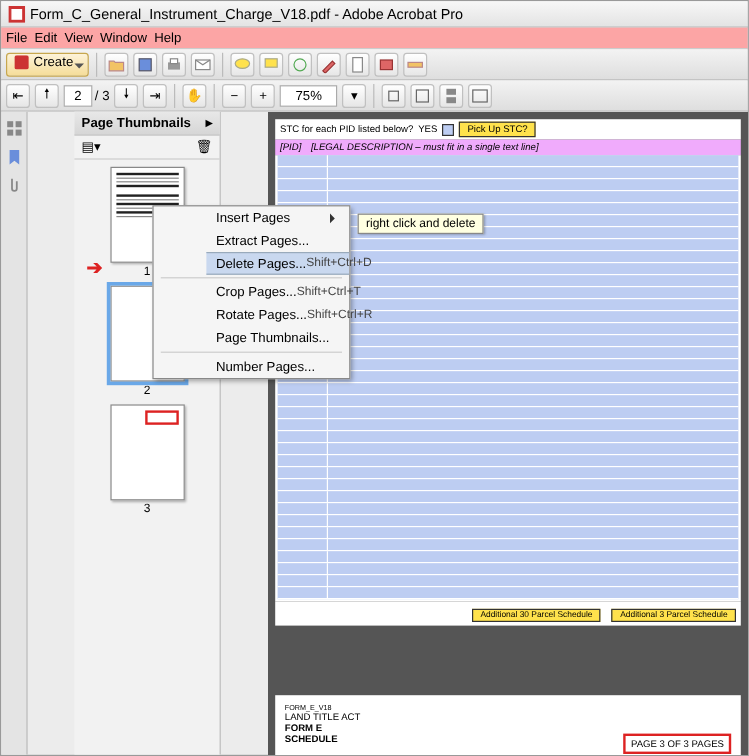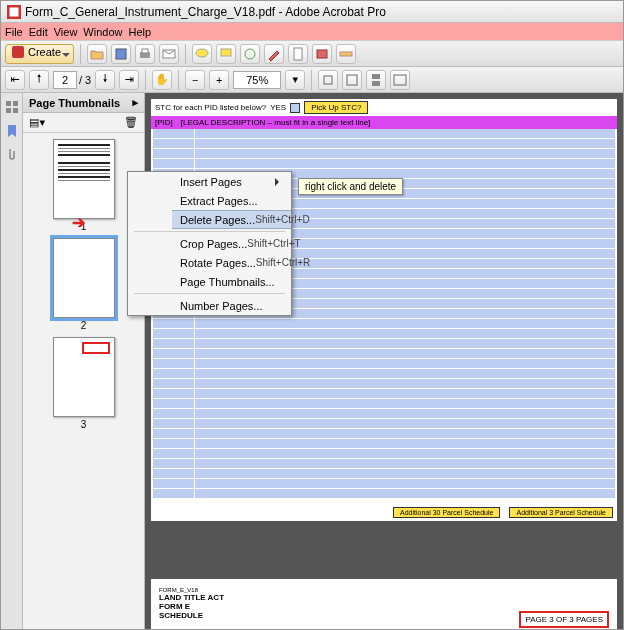--- a/index.html
+++ b/index.html
@@ -10,21 +10,21 @@
   .menubar { background: #fca5a5; height: 18px; display: flex; align-items: center; padding: 0 4px; font-size: 11px; gap: 6px; border-bottom: 1px solid #ccc; }
   .menubar span { cursor: default; }
   .toolbar1,.toolbar2 { background: linear-gradient(#f3f3f3,#dedede); height: 26px; display: flex; align-items: center; padding: 0 4px; border-bottom: 1px solid #bbb; gap: 4px; }
   .tbtn { width: 20px; height: 20px; border: 1px solid #c0c0c0; border-radius: 3px; background: linear-gradient(#fff,#e6e6e6); display: flex; align-items: center; justify-content: center; }
   .create-btn { height: 20px; padding: 0 12px 4px 6px; border: 1px solid #c7a74e; border-radius: 3px; background: linear-gradient(#fdf3d9,#f5dd99); display: flex; align-items: center; gap: 4px; font-size: 11px; position: relative; }
   .create-btn::after { content:""; border: 4px solid transparent; border-top-color:#555; position:absolute; right:3px; top:8px; }
   .sep { width: 1px; height: 20px; background: #bbb; margin: 0 2px; }
   .pagebox { display:flex; align-items:center; gap:2px; }
   .pagebox input { width: 24px; height: 18px; text-align:center; border:1px solid #aaa; font-size:11px; }
   .zoom { width: 48px; height: 18px; border:1px solid #aaa; font-size:11px; text-align:center; }
-  .content { display:flex; flex:1; overflow:hidden; }
+  .content { display:flex; flex:1; overflow:hidden;gap:39px; }
   .leftrail { width: 22px; background:#e4e4e4; border-right:1px solid #bbb; display:flex; flex-direction:column; align-items:center; padding-top:6px; gap:8px; }
   .leftrail div { width:16px; height:16px; }
   .thumbpanel { width: 122px; background:#f2f2f2; border-right:1px solid #bbb; display:flex; flex-direction:column; }
   .thumbhead { height:20px; background:linear-gradient(#e8e8e8,#d6d6d6); display:flex; align-items:center; padding:0 6px; font-size:11px; font-weight:bold; border-bottom:1px solid #bbb; justify-content:space-between; }
   .thumbtools { height:20px; display:flex; align-items:center; justify-content:space-between; padding:0 6px; border-bottom:1px solid #ccc; }
   .thumbs { flex:1; overflow:auto; padding:6px; display:flex; flex-direction:column; gap:6px; align-items:center; }
   .thumb { width: 85px; display:flex; flex-direction:column; align-items:center; gap:2px; }
   .thumb-page { width:62px; height:80px; background:#fff; border:1px solid #888; box-shadow:1px 1px 2px rgba(0,0,0,.3); position:relative; padding:4px; }
   .thumb.selected .thumb-page { outline:3px solid #6aa8e8; }
   .thumb-label { font-size:10px; }
@@ -37,21 +37,21 @@
   .ctxmenu .mi.hl { background:#c9d8ef; border-top:1px solid #9ab; border-bottom:1px solid #9ab; }
   .ctxmenu .msep { height:1px; background:#ccc; margin:2px 6px; }
   .ctxmenu .shortcut { color:#444; font-size:10px; }
   .submenu-arrow { border:4px solid transparent; border-left-color:#333; width:0; height:0; margin-left:4px; }
   .tooltip { position:absolute; left:298px; top:178px; background:#ffffe1; border:1px solid #888; padding:2px 6px; font-size:10px; z-index:60; text-align:center; box-shadow:1px 1px 2px rgba(0,0,0,.3); }
   .redarrow { position:absolute; left:72px; top:213px; z-index:55; color:#d22; font-size:16px; font-weight:bold; }
   .docview { flex:1; background:#555; overflow:auto; padding:0; display:flex; flex-direction:column; }
   .page-upper { background:#555; padding:6px; display:flex; flex-direction:column; min-height:480px; }
   .stc-row { background:#fff; padding:2px 4px; display:flex; align-items:center; gap:4px; font-size:8px; }
   .ybtn { background:#ffe24c; border:1px solid #333; padding:1px 6px; font-size:8px; }
-  .pid-row { background:#d946ef; padding:2px 4px; font-size:8px; display:flex; gap:8px; }
+  .pid-row { background:#f0abfc; padding:2px 4px; font-size:8px; display:flex; gap:8px;font-style:italic; }
   .bluetable { background:#fff; padding:0 2px 2px 2px; }
   .bluerow { height:10px; background:#bdcdf2; border-bottom:1px solid #fff; display:flex; }
   .bluerow > div:first-child { width:42px; border-right:1px solid #fff; }
   .bluerow > div:last-child { flex:1; }
   .btn-row { background:#fff; padding:4px; text-align:right; }
   .btn-row .ybtn { margin-left:6px; font-size:7px; }
   .page-lower { background:#fff; margin:6px; padding:8px; font-size:8px; position:relative; }
   .lhdr { border-bottom:4px solid #a16207; margin-bottom:4px; padding-bottom:2px; display:flex; justify-content:space-between; align-items:flex-start; }
 </style>
 </head>
@@ -418,21 +418,21 @@
             </div>
         </div>
         <div class="btn-row">
           <span class="ybtn">Additional 30 Parcel Schedule</span>
           <span class="ybtn">Additional 3 Parcel Schedule</span>
         </div>
       </div>
 
       <div class="page-lower">
         <div style="font-size:6px">FORM_E_V18</div>
-        <div style="font-weight:bold">LAND TITLE ACT</div>
+        <div style="font-weight:normal">LAND TITLE ACT</div>
         <div style="font-weight:bold">FORM E</div>
         <div class="lhdr">
           <span style="font-weight:bold">SCHEDULE</span>
           <span class="redbox2" style="padding:2px 4px"><span>PAGE  3  OF  3  PAGES</span></span>
         </div>
 
       </div>
     </div>
   </div>
 </div>

